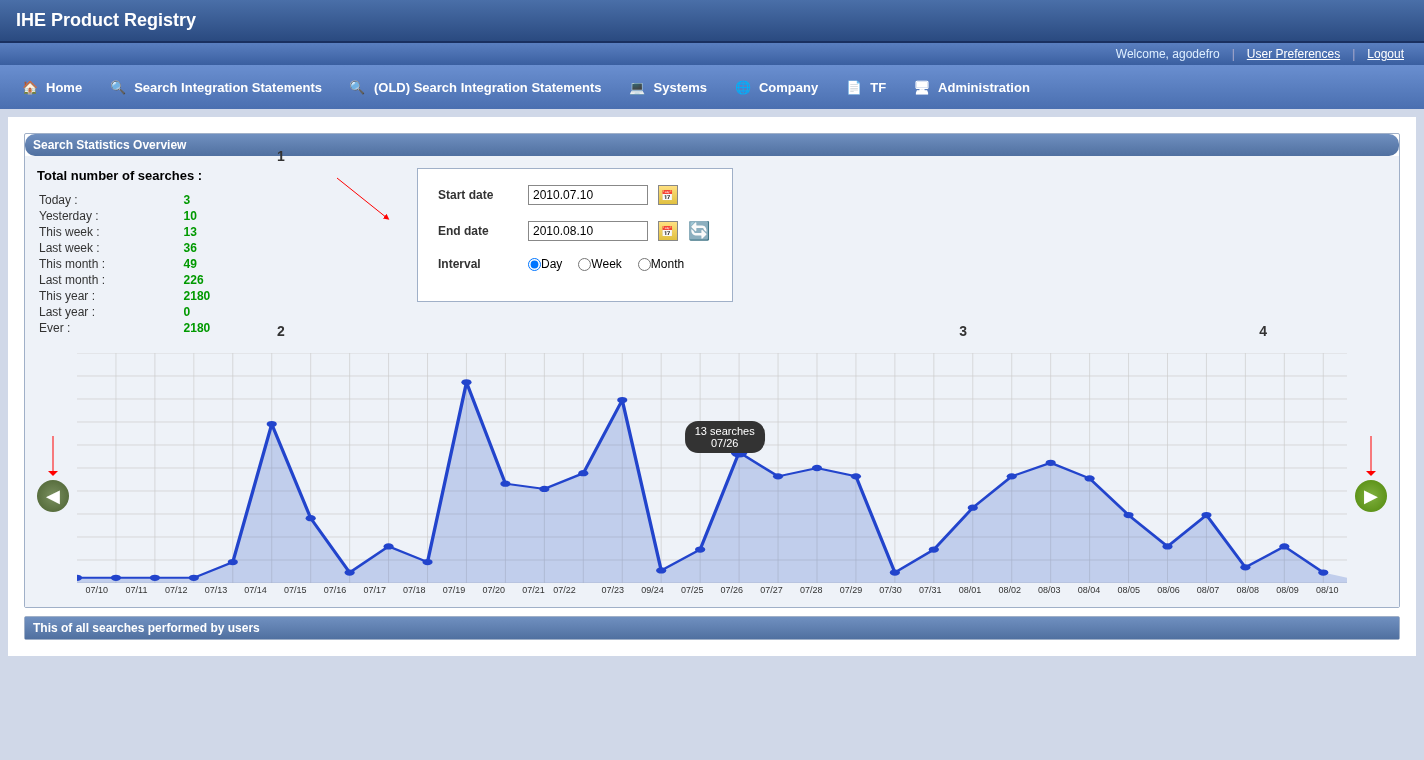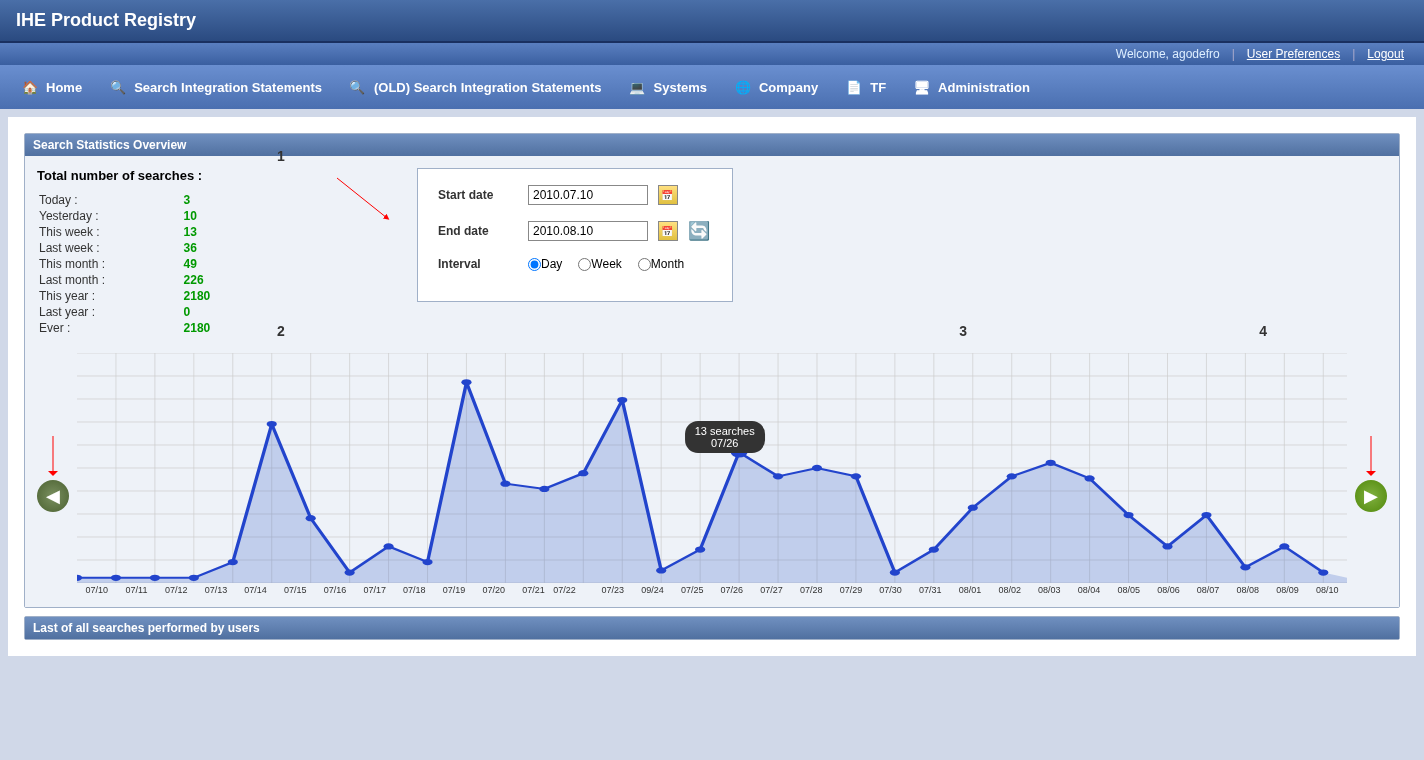--- a/index.html
+++ b/index.html
@@ -86,20 +86,21 @@
       border: 1px solid #a0b0c8;
       border-radius: 2px;
       margin-bottom: 8px;
     }
     .section-header {
       background: linear-gradient(to bottom, #7090c0, #5070a0);
       color: white;
       font-size: 12px;
       font-weight: bold;
       padding: 4px 8px;
+      border-radius: 10px;
     }
     .section-body {
       background: #eef2f8;
       padding: 12px;
     }
 
     
     .stats-form-row {
       display: flex;
       gap: 20px;
@@ -544,15 +545,15 @@
             </svg>
             <div class="chart-nav-btn chart-nav-next">▶</div>
           </div>
         </div>
       </div>
 
     </div>
   </div>
 
   <div class="bottom-section">
-    <div class="bottom-section-header">Last of all searches performed by users</div>
+    <div class="bottom-section-header">This of all searches performed by users</div>
   </div>
 </div>
 
 </body></html>

